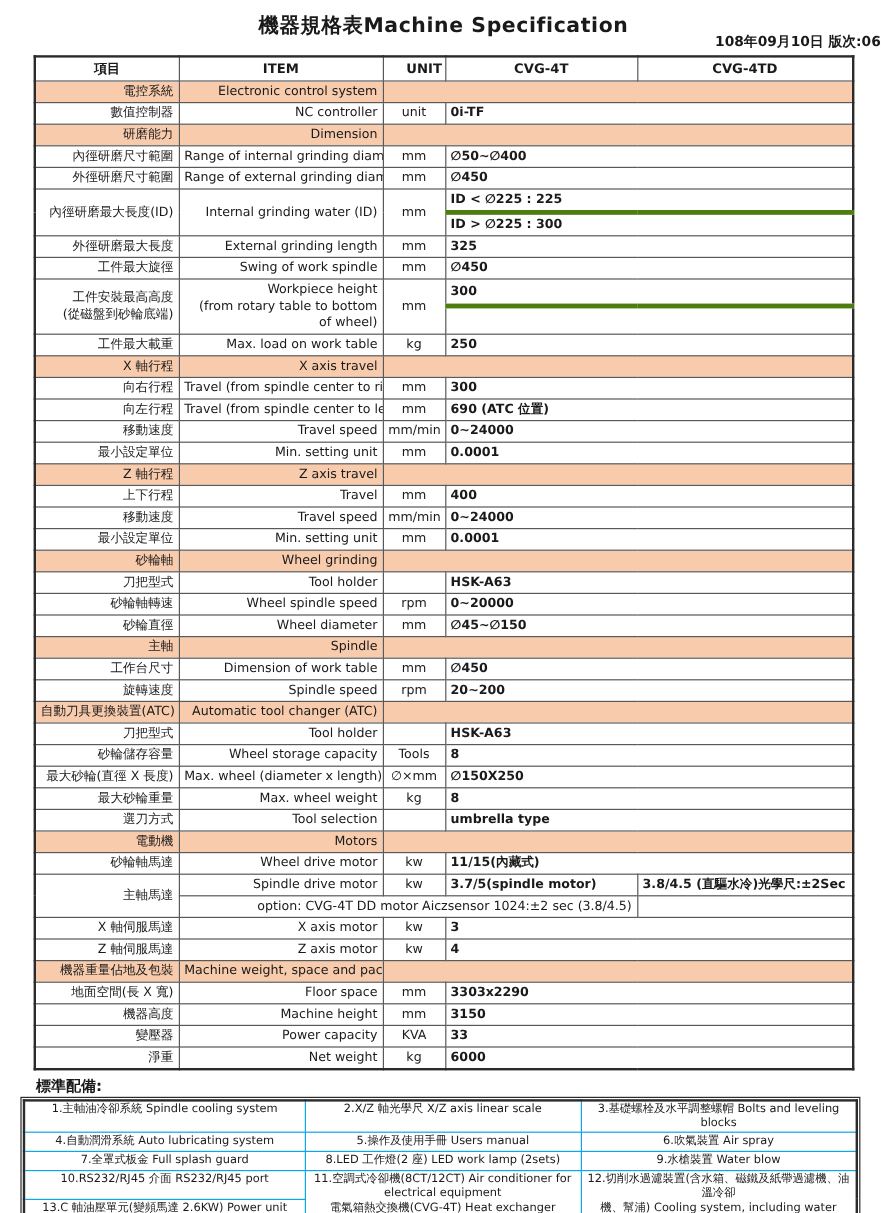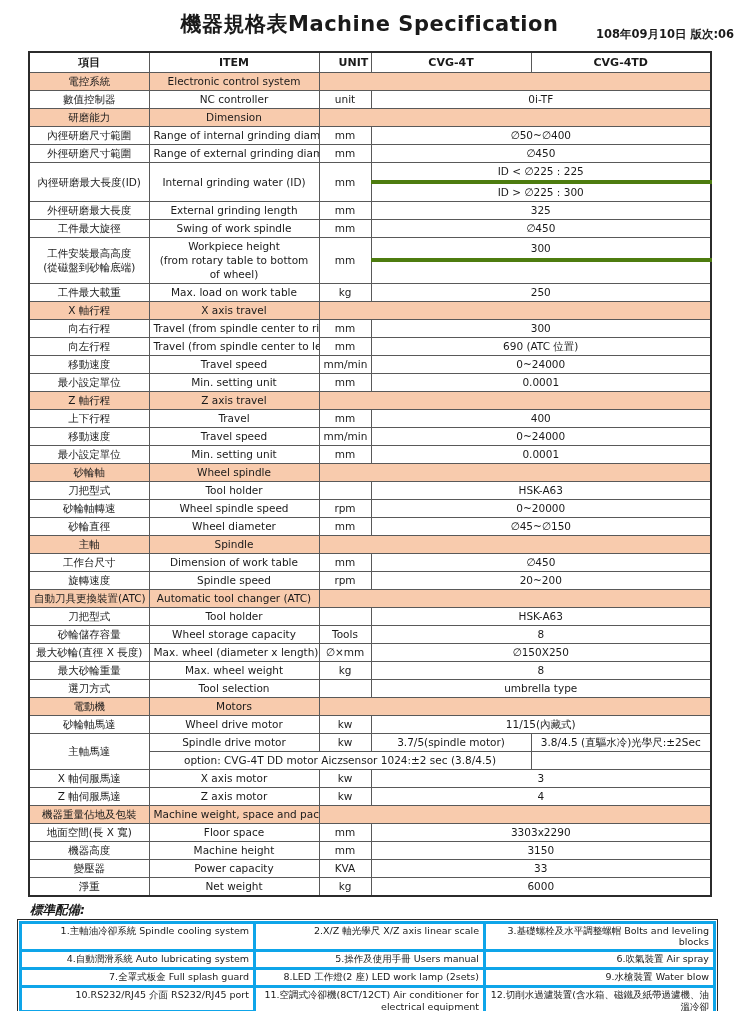--- a/index.html
+++ b/index.html
@@ -1,41 +1,41 @@
 <!DOCTYPE html>
 <html style="--peach: #F8CBAD;"><head>
 <meta charset="utf-8">
 <style>
   html,body{margin:0;padding:0;background:#ffffff;}
   body{width:739px;height:1011px;font-family:"DejaVu Sans","Liberation Sans",sans-serif;color:#1a1a1a;overflow:hidden;}
   .page{position:relative;width:739px;height:1011px;}
-  .title{ text-align:center;font-size:21px;font-weight:600;padding-top:10px;letter-spacing:.5px;}
+  .title{ text-align:center;font-size:17px;font-weight:600;padding-top:10px;letter-spacing:.5px;}
   .date{ position:absolute;top:27px;right:5px;font-size:11.5px;font-weight:600;}
 
   table{border-collapse:collapse;table-layout:fixed;}
   td,th{overflow:hidden;vertical-align:middle;}
 
   
   table.spec{margin:13px 0 0 28px;width:682px;font-size:10.5px;border:2px solid #2b2b2b;}
   .spec th{border:1px solid #595959;font-size:11px;font-weight:700;text-align:center;height:17px;padding:1px 19px;background:#fff;}
   .spec td{border:1px solid #595959;height:15px;line-height:1.2;padding:1px 4px;white-space:nowrap;}
-  .spec td.zh{text-align:center;}
-  .spec td.en{text-align:center;}
+  .spec td.zh{text-align:right;}
+  .spec td.en{text-align:right;}
   .spec td.unit{text-align:center;}
-  .spec td.val{text-align:center;}
+  .spec td.val{font-weight:bold;}
   .spec tr.section td{background:var(--peach,#F8CBAD);}
   .spec td.pre{white-space:pre-line;line-height:1.35;}
   .spec td.split-bottom{border-top:4px solid #4d7c0f;}
   .spec td.split-top{border-bottom:none;}
-  .spec td.option{ text-align:center;}
+  .spec td.option{ text-align:right;}
 
   
-  .equip-head{margin:5px 0 2px 30px;font-size:12.5px;font-weight:700;font-style:italic;}
+  .equip-head{margin:5px 0 2px 30px;font-size:12.5px;font-weight:700;}
   table.equip{margin:0 0 0 19px;width:694px;font-size:9.5px;border:2px solid #2b2b2b;outline:1px solid #2b2b2b;outline-offset:1px;}
-  .equip td{border:3px solid #0ea5e9;padding:1px 4px;line-height:1.25;white-space:pre-line;vertical-align:top;text-align:right;height:13px;}
+  .equip td{border:1px solid #0ea5e9;padding:1px 4px;line-height:1.25;white-space:pre-line;vertical-align:top;text-align:center;height:13px;}
 </style>
 </head>
 <body>
 
 <div class="page">
 
   <div class="title">機器規格表Machine Specification</div>
   <div class="date">108年09月10日 版次:06</div>
 
   <table class="spec">
@@ -169,21 +169,21 @@
           <td class="val" colspan="2">0~24000</td>
         </tr>
         <tr>
           <td class="zh">最小設定單位</td>
           <td class="en">Min. setting unit</td>
           <td class="unit">mm</td>
           <td class="val" colspan="2">0.0001</td>
         </tr>
         <tr class="section">
           <td class="zh">砂輪軸</td>
-          <td class="en">Wheel spindle</td>
+          <td class="en">Wheel grinding</td>
           <td class="val" colspan="3"></td>
         </tr>
         <tr>
           <td class="zh">刀把型式</td>
           <td class="en">Tool holder</td>
           <td class="unit"></td>
           <td class="val" colspan="2">HSK-A63</td>
         </tr>
         <tr>
           <td class="zh">砂輪軸轉速</td>

